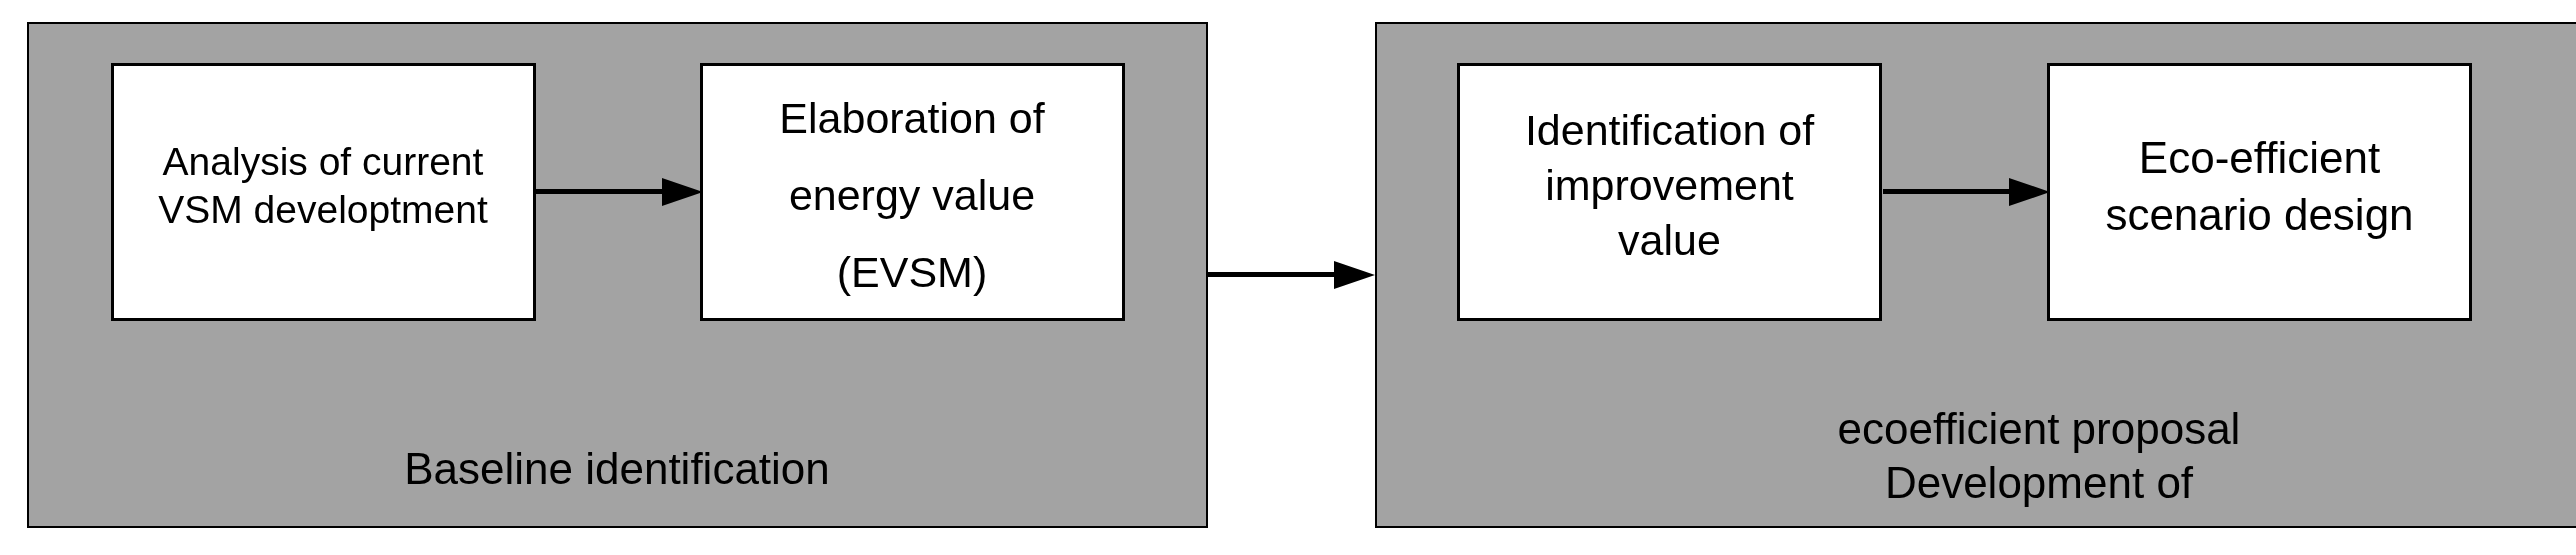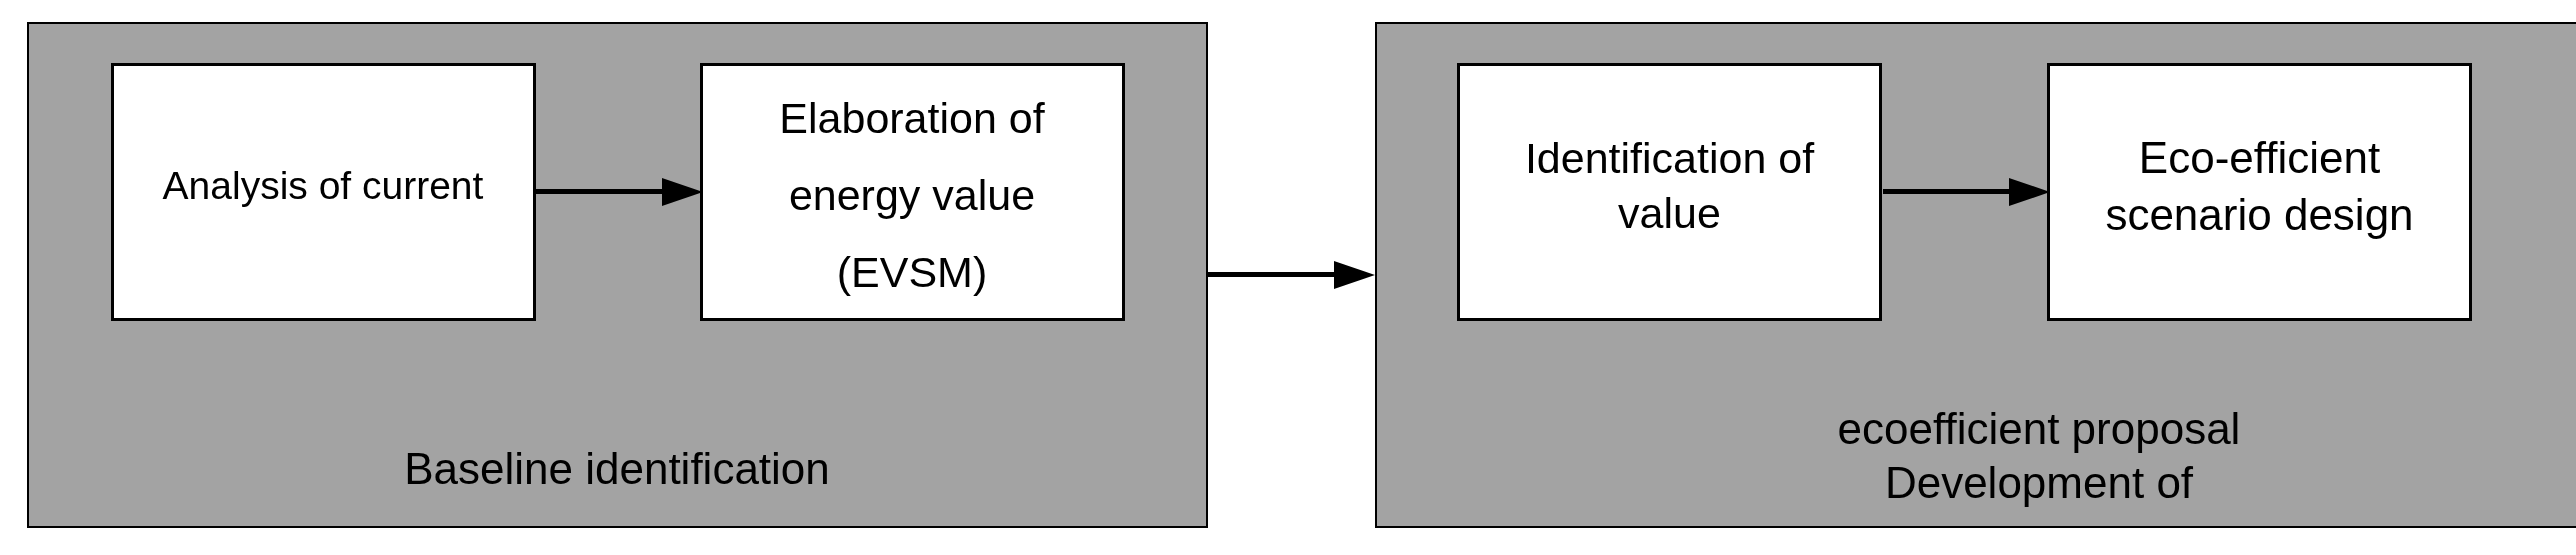--- a/index.html
+++ b/index.html
@@ -91,20 +91,21 @@
 </style>
 </head>
 <body>
 
 <div id="canvas">
 
   <div class="group" id="group-baseline">
 
     <div class="pbox" id="box-analysis">
       <div class="line">Analysis of current</div>
+      <div class="line">VSM developtment</div>
     </div>
 
     <div class="arrow" id="arrow-analysis-to-evsm">
       <div class="shaft"></div>
       <div class="head"></div>
     </div>
 
     <div class="pbox" id="box-evsm">
       <div class="line">Elaboration of</div>
       <div class="line">energy value</div>
@@ -116,20 +117,21 @@
 
   <div class="arrow" id="arrow-baseline-to-development">
     <div class="shaft"></div>
     <div class="head"></div>
   </div>
 
   <div class="group" id="group-development">
 
     <div class="pbox" id="box-improvement">
       <div class="line">Identification of</div>
+      <div class="line">improvement</div>
       <div class="line">value</div>
     </div>
 
     <div class="arrow" id="arrow-improvement-to-scenario">
       <div class="shaft"></div>
       <div class="head"></div>
     </div>
 
     <div class="pbox" id="box-scenario">
       <div class="line">Eco-efficient</div>

